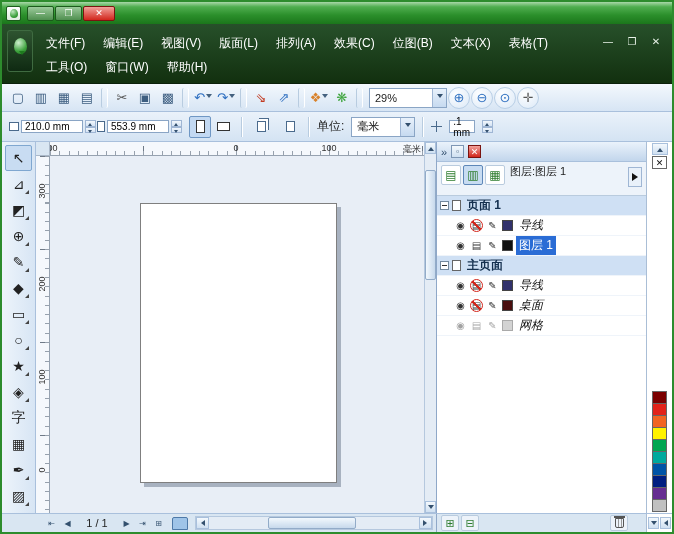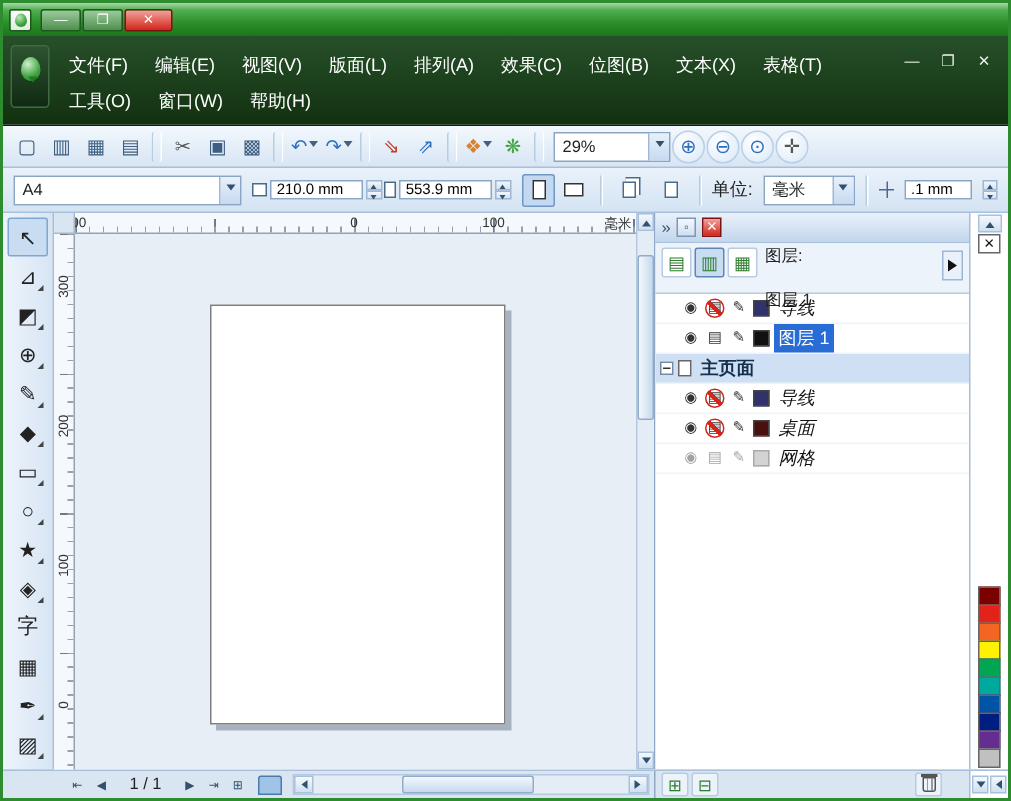--- a/index.html
+++ b/index.html
@@ -64,21 +64,21 @@
   .obtn.portrait i{ width:9px; height:13px;}
   .obtn.landscape i{ width:13px; height:9px;}
   .pgbtn{ width:22px; height:22px; display:flex; align-items:center; justify-content:center; border:1px solid transparent; border-radius:2px; position:relative;}
   .pgbtn i{ width:9px; height:11px; border:1px solid #4A6A8C; background:#fff; display:block;}
   .pgbtn.all i{ box-shadow:2px -2px 0 0 #fff, 2.5px -2.5px 0 0.5px #4A6A8C;}
   .vsep{ width:0; height:20px; border-left:1px solid #B8CCE0; border-right:1px solid #fff;}
   .plabel{ font-size:12px; color:#222; white-space:nowrap;}
   .unitscombo{ width:64px;}
   .nudgeicon{ position:relative; width:11px; height:11px;
     background:linear-gradient(#4A6A8C,#4A6A8C) 50% 0/1px 100% no-repeat, linear-gradient(#4A6A8C,#4A6A8C) 0 50%/100% 1px no-repeat;}
-  .nudgefield{ width:46px;}
+  .nudgefield{ width:26px;}
 
   
   .main{ flex:1; display:flex; min-height:0;}
   .toolbox{ width:34px; flex:0 0 34px; background:linear-gradient(90deg,#EDF4FB,#D7E5F4); border-right:1px solid #A9C0DC; padding-top:3px; display:flex; flex-direction:column; align-items:center;}
   .tool{ width:27px; height:26px; display:flex; align-items:center; justify-content:center; font-size:14px; color:#222; position:relative; border:1px solid transparent; border-radius:2px;}
   .tool.selected{ background:#C8DCF2; border-color:#7FA7D0;}
   .tool.flyout::after{ content:""; position:absolute; right:2px; bottom:2px; border-left:4px solid transparent; border-bottom:4px solid #444;}
 
   .workspace{ flex:1; position:relative; background:#E8EEF6; min-width:0;}
   .rcorner{ position:absolute; left:0; top:0; width:14px; height:14px; background:#D9E6F2; border-right:1px solid #AAB8C8; border-bottom:1px solid #AAB8C8;}
@@ -109,21 +109,21 @@
   .docker{ width:210px; flex:0 0 210px; background:#fff; border-left:1px solid #8FA8C8; display:flex; flex-direction:column;}
   .dheader{ height:20px; flex:0 0 20px; display:flex; align-items:center; padding:0 4px; gap:4px;
     background:linear-gradient(#EAF2FB,#C2D6EC); border-bottom:1px solid #A9C0DC; font-size:12px; color:#1E3250;}
   .dtitle{ flex:1; white-space:nowrap; overflow:hidden;}
   .dchev{ font-size:11px; color:#33506E;}
   .dbtn{ width:13px; height:13px; border:1px solid #7E97B5; background:linear-gradient(#F4F9FD,#CFE0F1); display:flex; align-items:center; justify-content:center; font-size:8px; color:#33506E;}
   .dbtn.close{ background:linear-gradient(#F2A29B,#D2261C); border-color:#7A1410; color:#fff; font-size:9px;}
   .dtools{ height:34px; flex:0 0 34px; display:flex; align-items:flex-start; gap:2px; padding:3px 4px; background:#EDF3FA; border-bottom:1px solid #B9CBDE; position:relative;}
   .vbtn{ width:20px; height:20px; display:flex; align-items:center; justify-content:center; font-size:12px; color:#2F7D2F; border:1px solid #B9CBDE; background:#fff; border-radius:2px;}
   .vbtn.selected{ background:#C8DCF2; border-color:#5E87B8;}
-  .layerinfo{ display:flex; flex-direction:column; font-size:11px; color:#222; line-height:13px; margin-left:3px;gap:16px;}
+  .layerinfo{ display:flex; font-size:11px; color:#222; line-height:13px; margin-left:3px;}
   .dflyout{ position:absolute; right:4px; top:5px; width:14px; height:20px; border:1px solid #9FB6D4; background:#E9F1FA; display:flex; align-items:center; justify-content:center;}
   .dflyout::after{ content:""; border:4px solid transparent; border-left:6px solid #111; margin-right:-4px;}
   .dtree{ flex:1; overflow:hidden; background:#fff;}
   .drow{ height:20px; display:flex; align-items:center; gap:3px; padding:0 3px; border-bottom:1px solid #EFF4FA; font-size:12px; color:#111;}
   .drow.group{ background:#CFE0F4; font-weight:600; color:#15304F;}
   .drow:not(.group){ padding-left:17px;}
   .drow:not(.group) .gicons{ display:none;}
   .gicons, .licons{ display:flex; align-items:center; gap:3px;}
   .expbox{ width:9px; height:9px; border:1px solid #748A9E; background:#fff; display:flex; align-items:center; justify-content:center;}
   .expbox::after{ content:""; width:5px; height:1px; background:#333;}
@@ -293,24 +293,20 @@
           <span style="color: rgb(46, 111, 192);">⊙</span>
         </span>
       
         <span class="tbtn round">
           <span style="color: rgb(85, 85, 85);">✛</span>
         </span>
       </span>
   </div>
 
   <div class="propbar">
-    <span class="combo presetcombo">
-      <span class="cval">A4</span>
-      <span class="carrow"></span>
-    </span>
     <span class="sizegrp">
       <span class="sizerow">
         <span class="szicon"></span>
         <span class="pfield">210.0 mm</span>
         <span class="spin">
             <i class="up"></i>
             <i class="dn"></i>
           </span>
       </span>
       <span class="sizerow">
@@ -468,20 +464,28 @@
             </span>
           </span>
         <span class="layerinfo">
           <span>图层:</span>
           <span>图层 1</span>
         </span>
         <span class="dflyout"></span>
       </div>
       <div class="dtree">
 
+          <div class="drow group">
+            <span class="gicons">
+              <span class="expbox"></span>
+              <span class="pgicon"></span>
+            </span>
+
+            <span class="dlabel">页面 1</span>
+          </div>
 
           <div class="drow">
 
             <span class="licons">
               <span class="icon">◉</span>
               <span class="icon slashed">▤</span>
               <span class="icon">✎</span>
               <span class="chip" style="background: rgb(49, 49, 107);"></span>
             </span>
             <span class="dlabel italic">导线</span>

